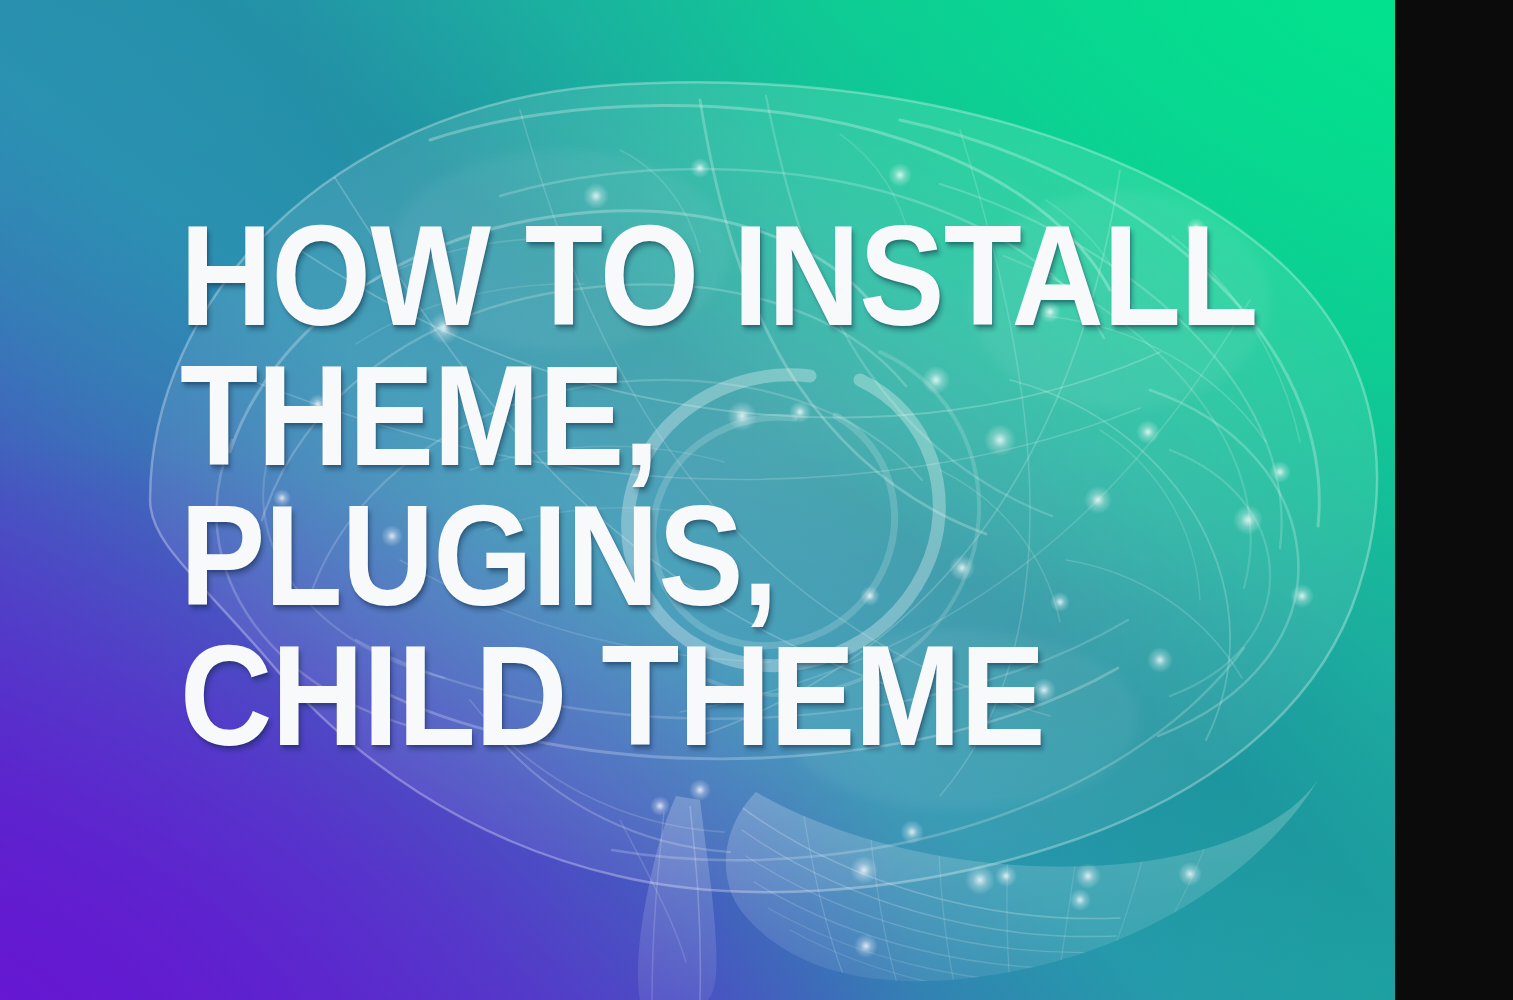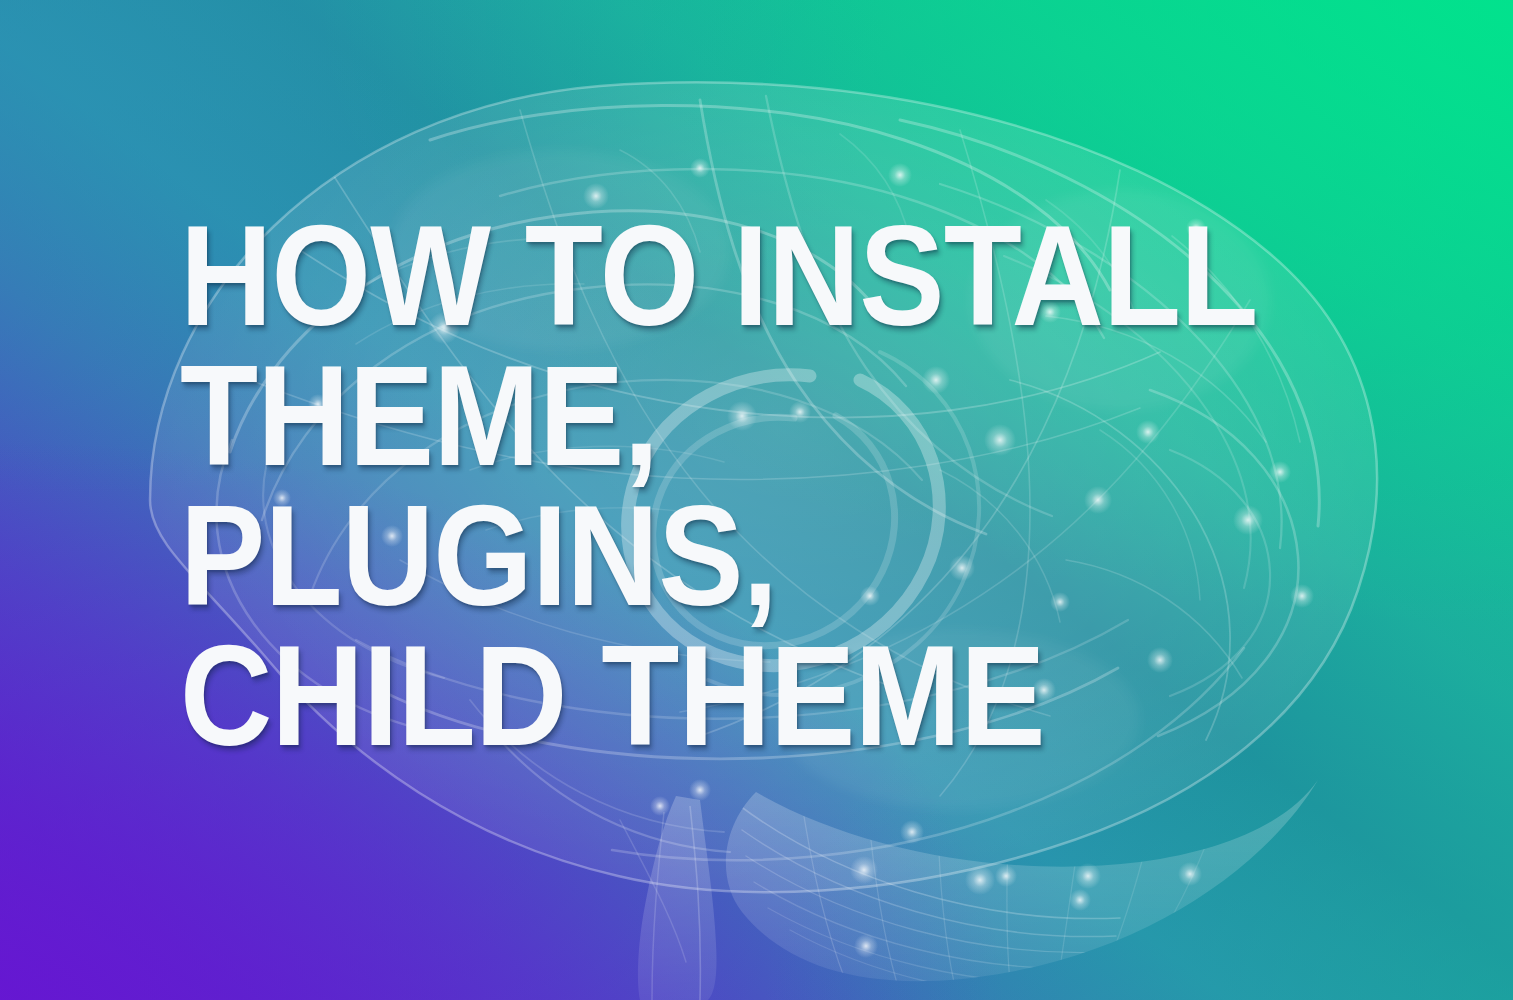--- a/index.html
+++ b/index.html
@@ -1,18 +1,18 @@
 <!DOCTYPE html>
 <html><head>
 <meta charset="utf-8">
 <style>
   html,body{margin:0;padding:0;background:#0b0b0b;}
   #banner{
     position:relative;
-    width:1513px;height:1000px;
+    width:1395px;height:1000px;
     overflow:hidden;
     font-family:"Liberation Sans",sans-serif;
   }
 
   
   .bg{position:absolute;inset:0;}
   .bg-base{
     background:linear-gradient(38deg,
       #5d22c9 0%,
       #5331c8 9%,

